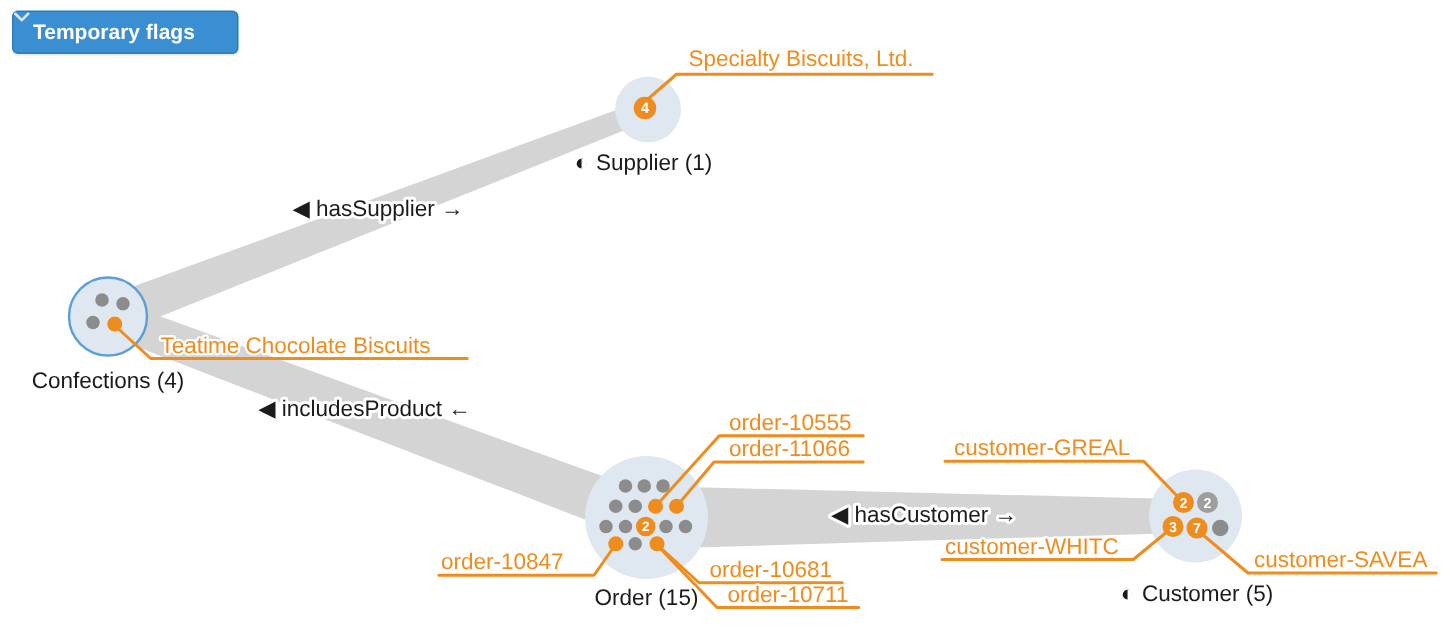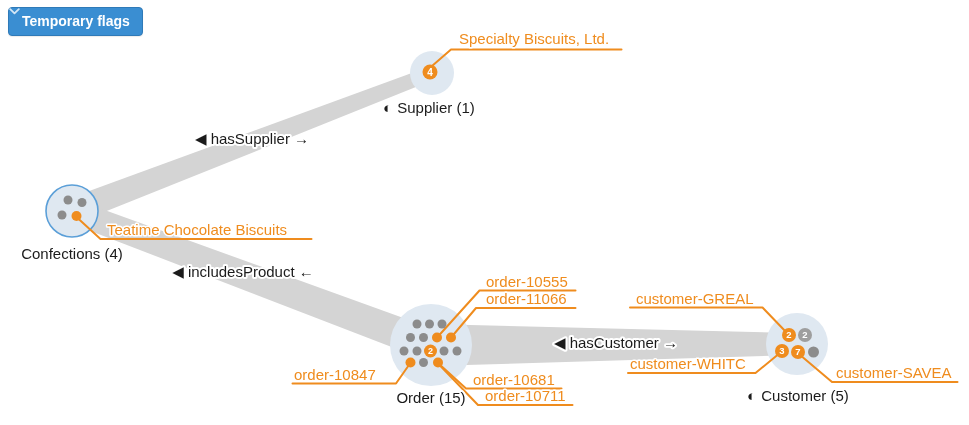--- a/index.html
+++ b/index.html
@@ -20,21 +20,21 @@
               paint-order:stroke;stroke:#fff;stroke-width:4px;stroke-linejoin:round;}
   .node-label{font-size:15px;fill:var(--label-text);text-anchor:middle;
               paint-order:stroke;stroke:#fff;stroke-width:4px;stroke-linejoin:round;}
   .flag-label{font-size:15px;fill:var(--accent-orange);
               paint-order:stroke;stroke:#fff;stroke-width:3px;stroke-linejoin:round;}
   .badge-num{fill:#fff;font-weight:bold;text-anchor:middle;}
 
   
   .flags-btn{position:absolute;left:8px;top:7px;display:flex;align-items:center;gap:9px;
              background:var(--button-blue);border:1px solid var(--button-border);
-             border-radius:4px;padding:5px 12px 6px 13px;cursor:pointer;
+             border-radius:4px;padding:5px 28px 6px 13px;cursor:pointer;
              box-shadow:0 1px 1px rgba(0,0,0,.08);}
   .flags-btn span{color:#fff;font-size:14px;font-weight:bold;line-height:16px;}
   .flags-btn .chev{display:block;}
 </style>
 </head>
 <body>
 
 <div class="stage">
 
   <svg width="969" height="425" viewBox="0 0 969 425">

